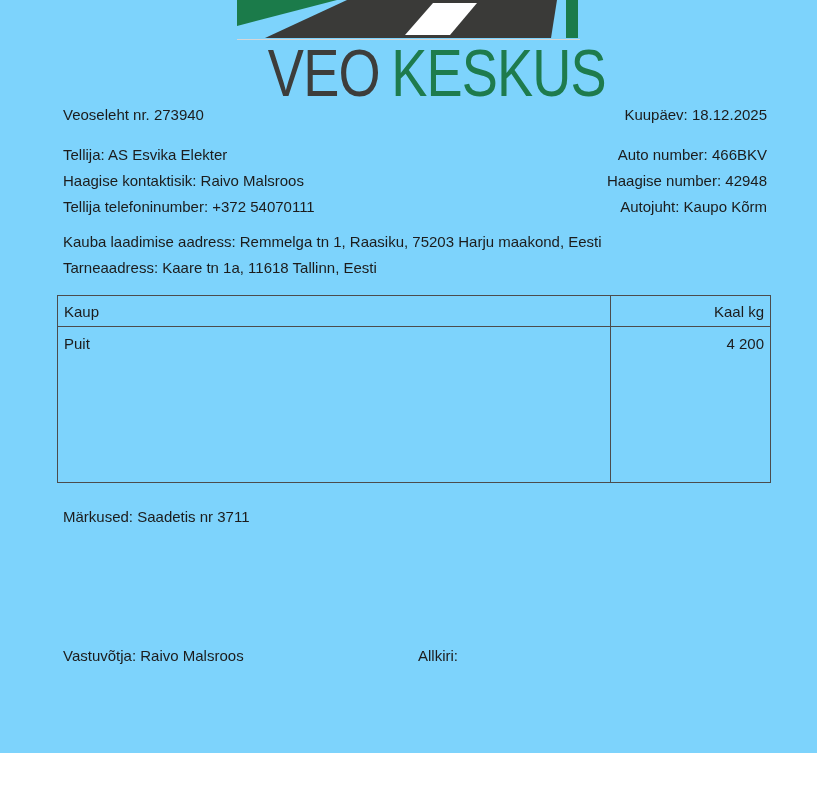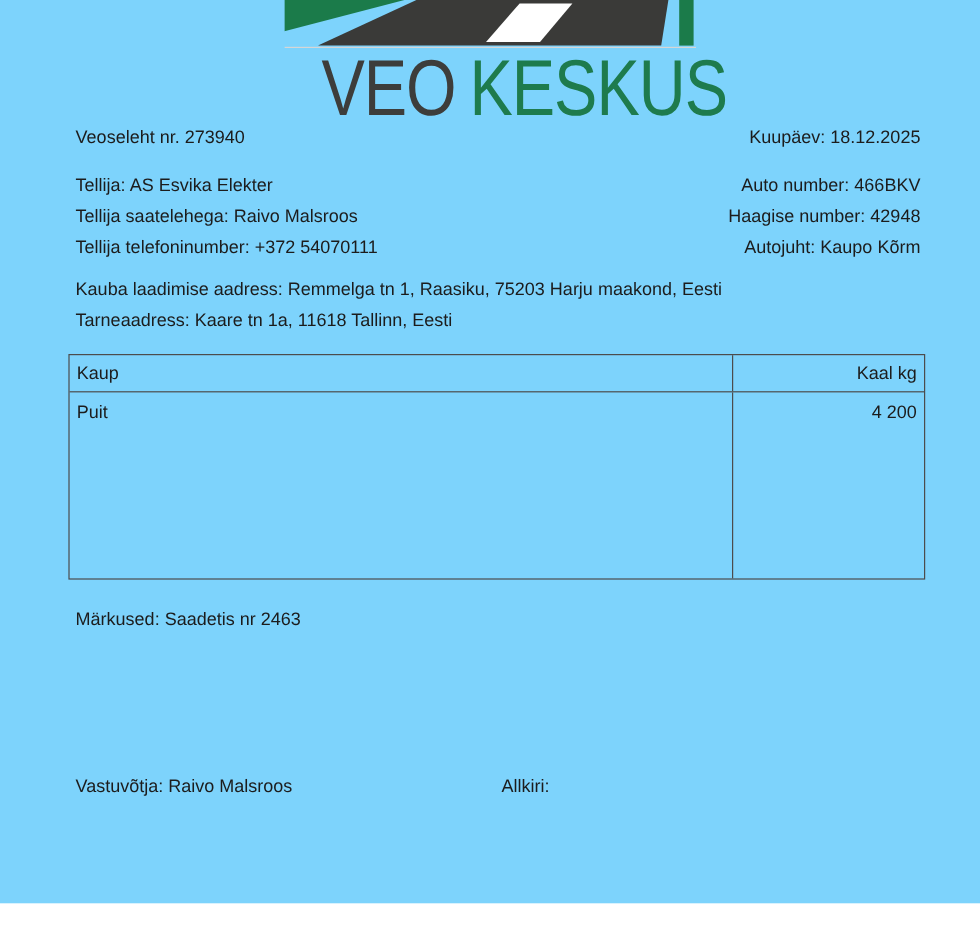--- a/index.html
+++ b/index.html
@@ -117,39 +117,39 @@
       <span class="veo" style="color:#3d3d3b;">VEO</span><span class="keskus" style="color:#1e7b4d;">KESKUS</span>
     </div>
   </div>
 
   <span class="txt" style="left:63px; top:106px;">Veoseleht nr. 273940</span>
   <span class="txt r" style="top:106px;">Kuupäev: 18.12.2025</span>
 
   <span class="txt" style="left:63px; top:146px;">Tellija: AS Esvika Elekter</span>
   <span class="txt r" style="top:146px;">Auto number: 466BKV</span>
 
-  <span class="txt" style="left:63px; top:172px;">Tellija saatelehega: Raivo Malsroos</span>
+  <span class="txt" style="left:63px; top:172px;">Haagise kontaktisik: Raivo Malsroos</span>
   <span class="txt r" style="top:172px;">Haagise number: 42948</span>
 
   <span class="txt" style="left:63px; top:198px;">Tellija telefoninumber: +372 54070111</span>
   <span class="txt r" style="top:198px;">Autojuht: Kaupo Kõrm</span>
 
   <span class="txt" style="left:63px; top:233px;">Kauba laadimise aadress: Remmelga tn 1, Raasiku, 75203 Harju maakond, Eesti</span>
   <span class="txt" style="left:63px; top:259px;">Tarneaadress: Kaare tn 1a, 11618 Tallinn, Eesti</span>
 
   <div class="goods-table">
     <div class="t-head">
       <div class="t-cell first">Kaup</div>
       <div class="t-cell num">Kaal kg</div>
     </div>
     <div class="t-body">
       <div class="t-cell first">Puit</div>
       <div class="t-cell num">4 200</div>
     </div>
   </div>
 
-  <span class="txt" style="left:63px; top:508px;">Märkused: Saadetis nr 2463</span>
+  <span class="txt" style="left:63px; top:508px;">Märkused: Saadetis nr 3711</span>
 
 
   <span class="txt" style="left:63px; top:647px;">Vastuvõtja: Raivo Malsroos</span>
   <span class="txt" style="left:418px; top:647px;">Allkiri:</span>
 
 </div>
 
 </body></html>

